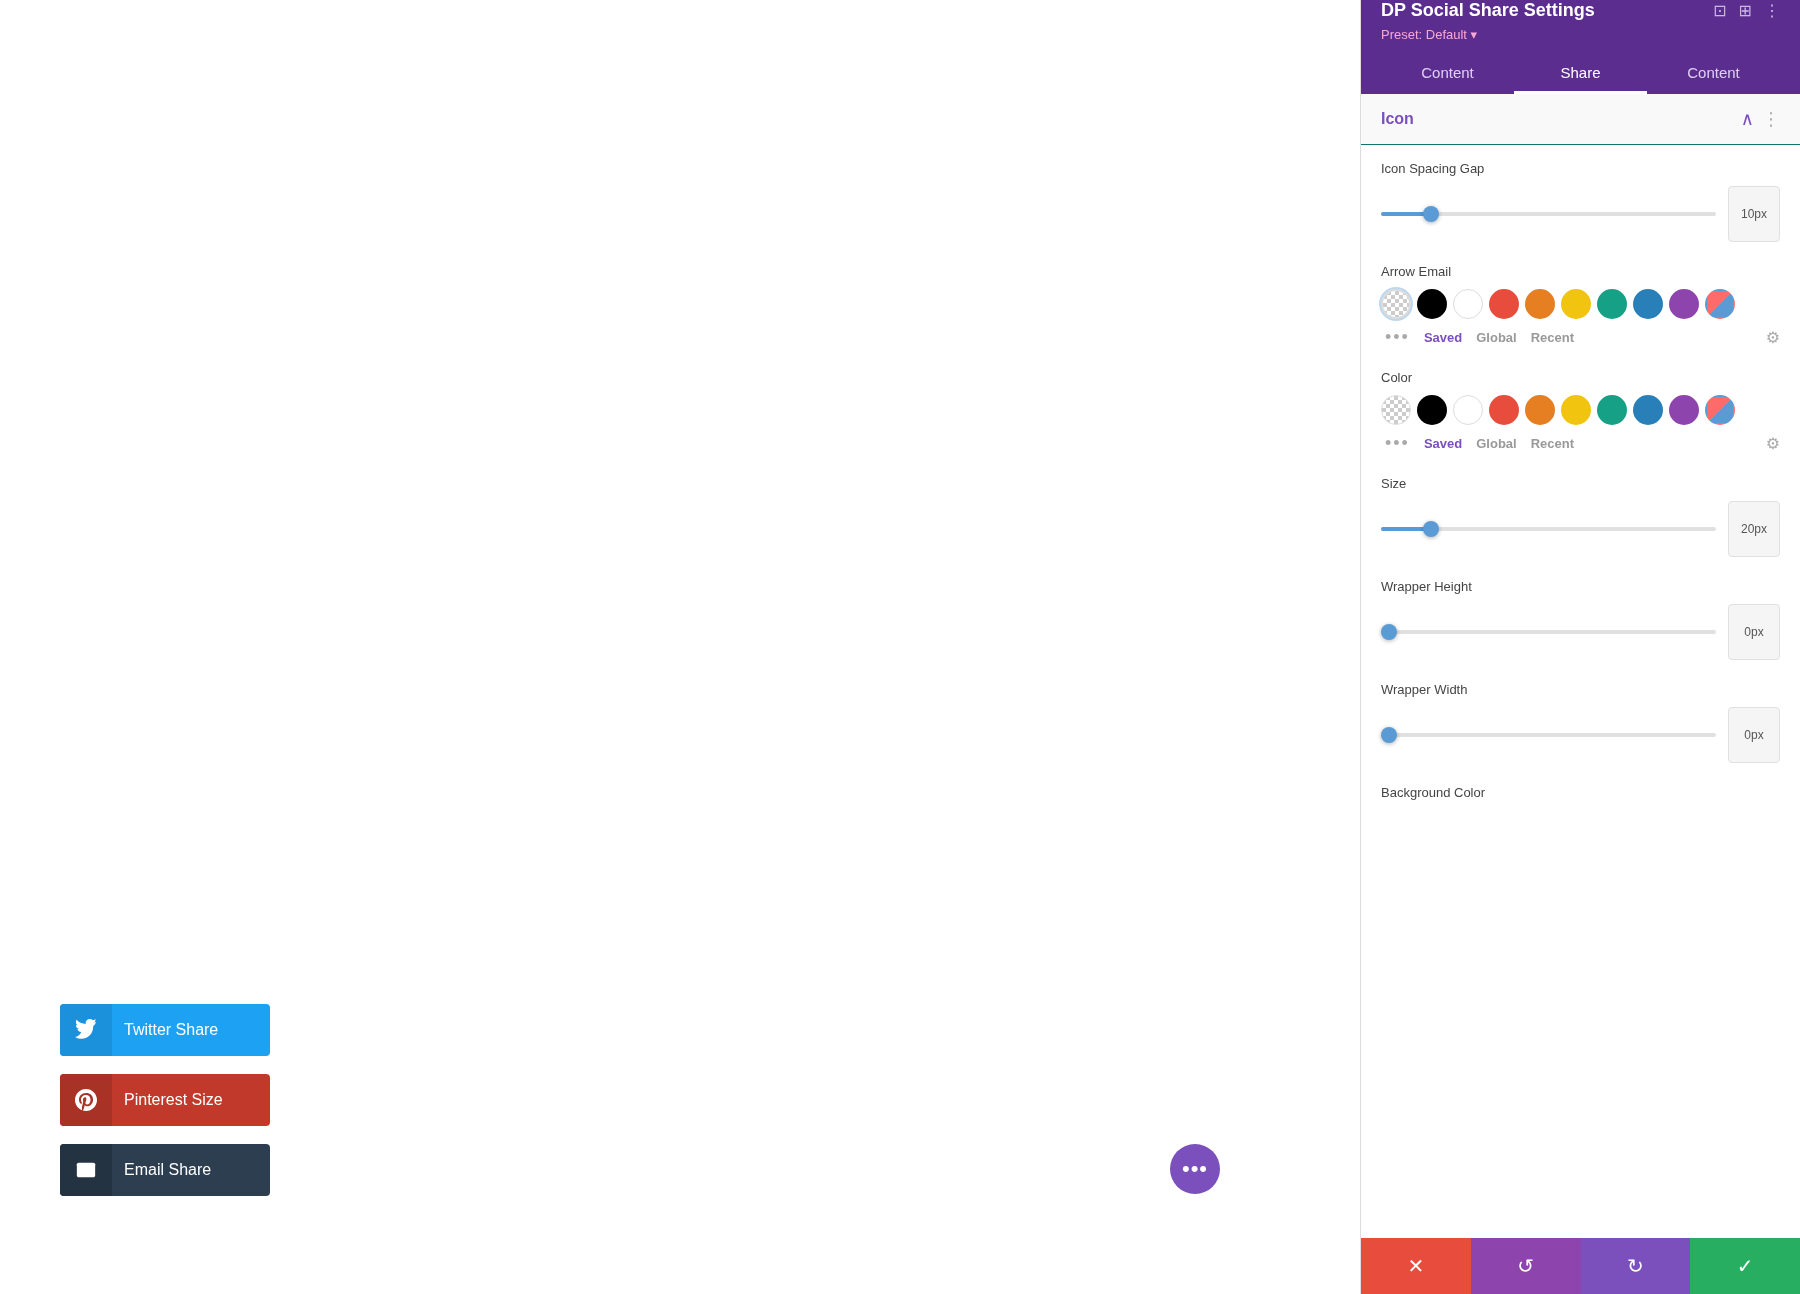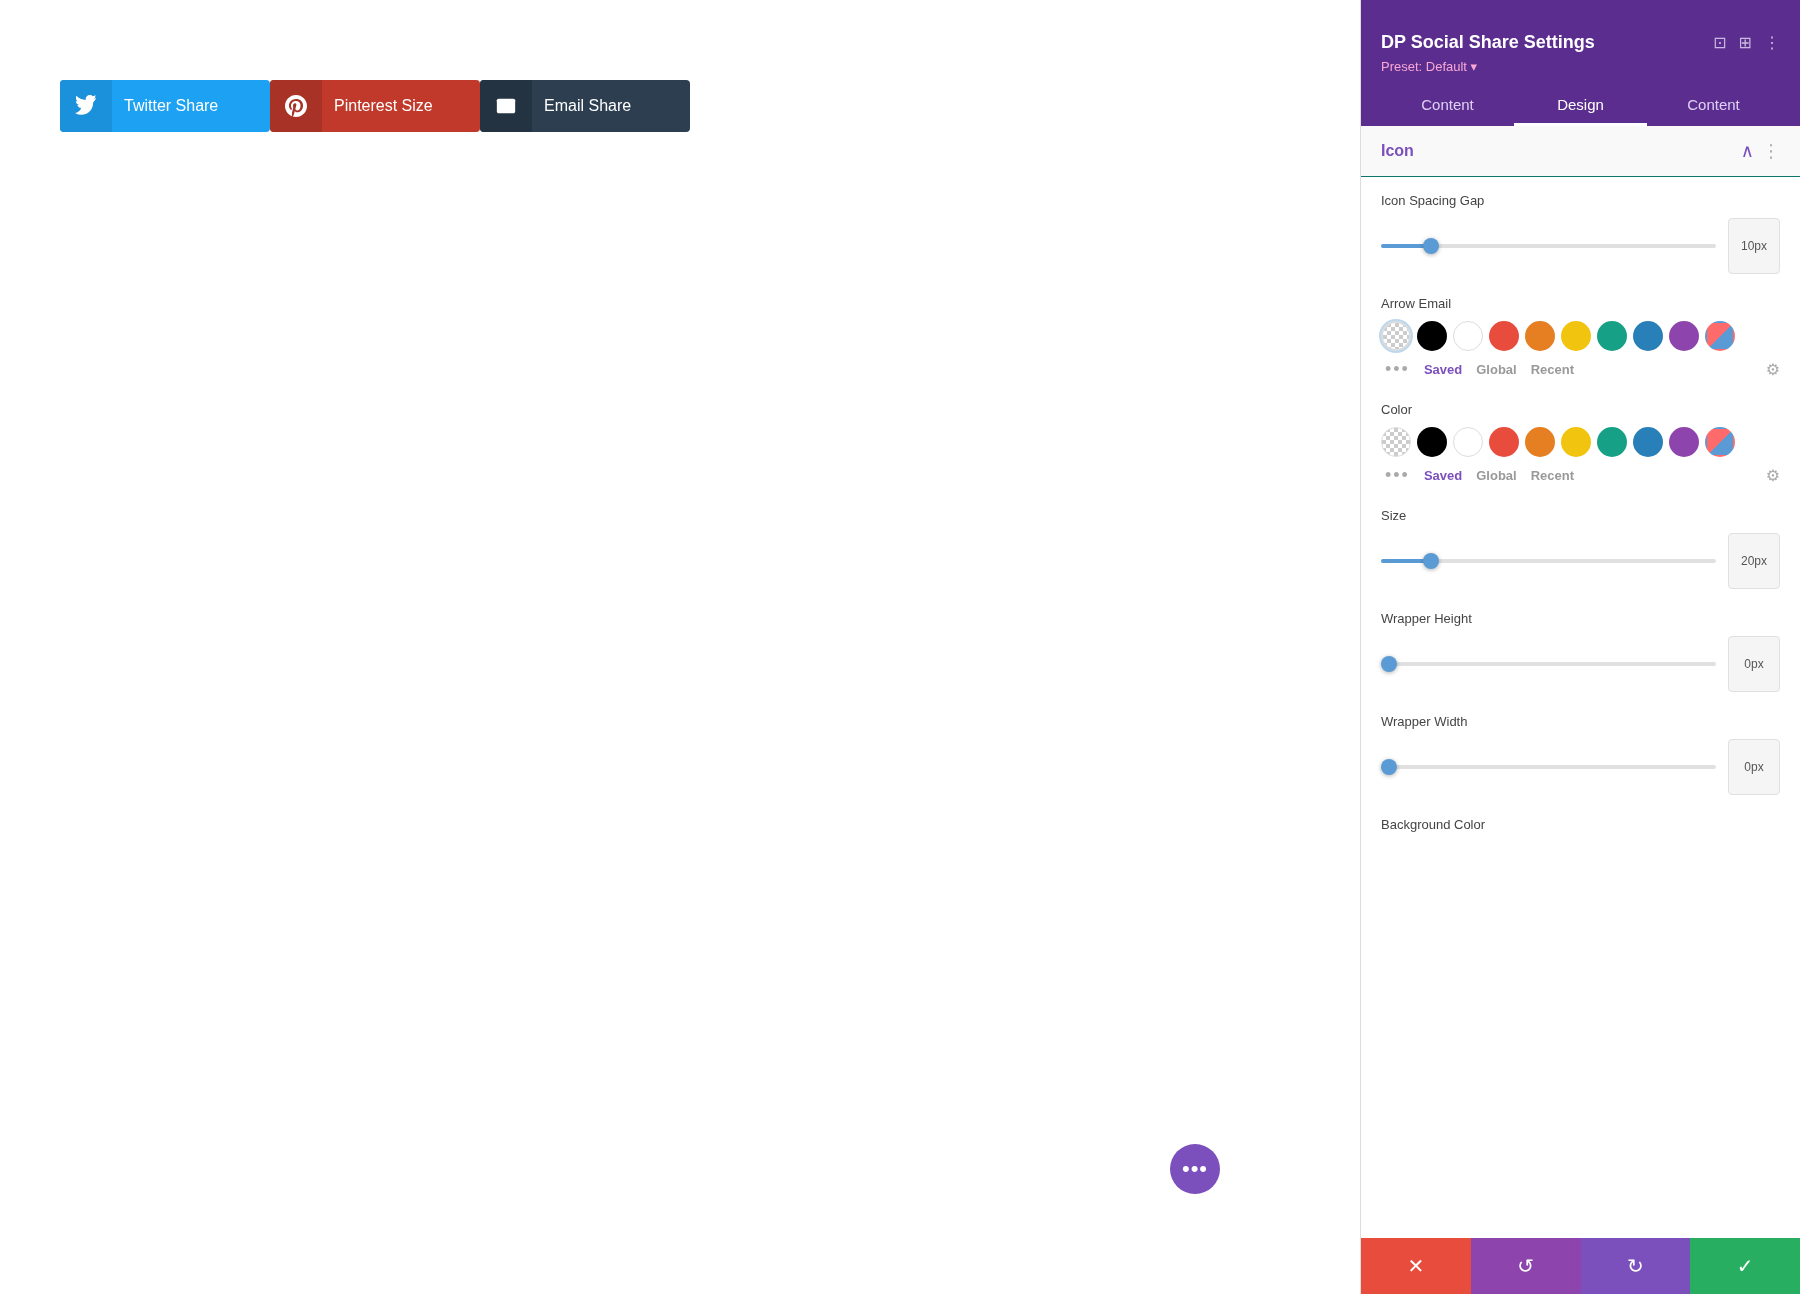--- a/index.html
+++ b/index.html
@@ -11,23 +11,23 @@
       overflow: hidden;
       display: flex;
     }
 
     
     .canvas-area {
       flex: 1;
       background: #ffffff;
       position: relative;
       display: flex;
-      flex-direction: row;
+      flex-direction: column;
       align-items: flex-start;
-      justify-content: flex-start;
+      justify-content: flex-end;
       padding: 80px 60px;
     }
 
     .social-button {
       display: flex;
       align-items: center;
       border-radius: 4px;
       margin-bottom: 18px;
       cursor: pointer;
       overflow: hidden;
@@ -89,21 +89,21 @@
       height: 1294px;
       background: #ffffff;
       display: flex;
       flex-direction: column;
       border-left: 1px solid #ddd;
       overflow: hidden;
     }
 
     .panel-header {
       background: #5b2d8e;
-      padding: 32px 20px 0 20px;
+      padding: 0 20px 0 20px;
     }
 
     .panel-title-row {
       display: flex;
       align-items: center;
       justify-content: space-between;
       margin-bottom: 6px;
     }
 
     .panel-title {
@@ -373,21 +373,21 @@
         <span class="panel-title-icon">⊞</span>
         <span class="panel-title-icon">⋮</span>
       </div>
     </div>
     <div class="panel-preset">Preset: Default ▾</div>
     <div class="panel-tabs">
       <div class="panel-tab">
         <span>Content</span>
       </div>
       <div class="panel-tab active">
-        <span>Design</span>
+        <span>Share</span>
       </div>
       <div class="panel-tab">
         <span>Content</span>
       </div>
     </div>
   </div>
 
   <div class="panel-body">
 
     <div class="section-header">

